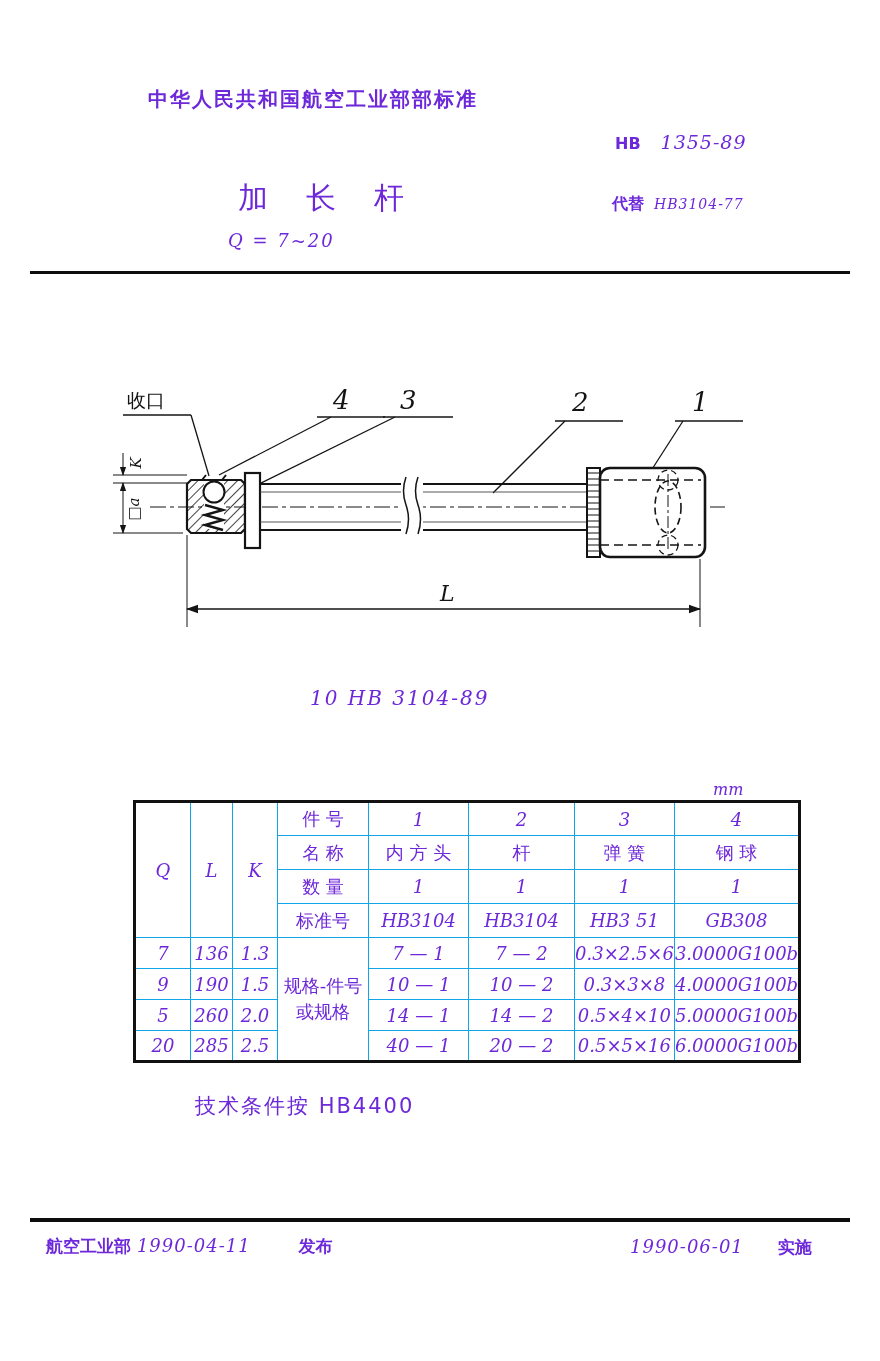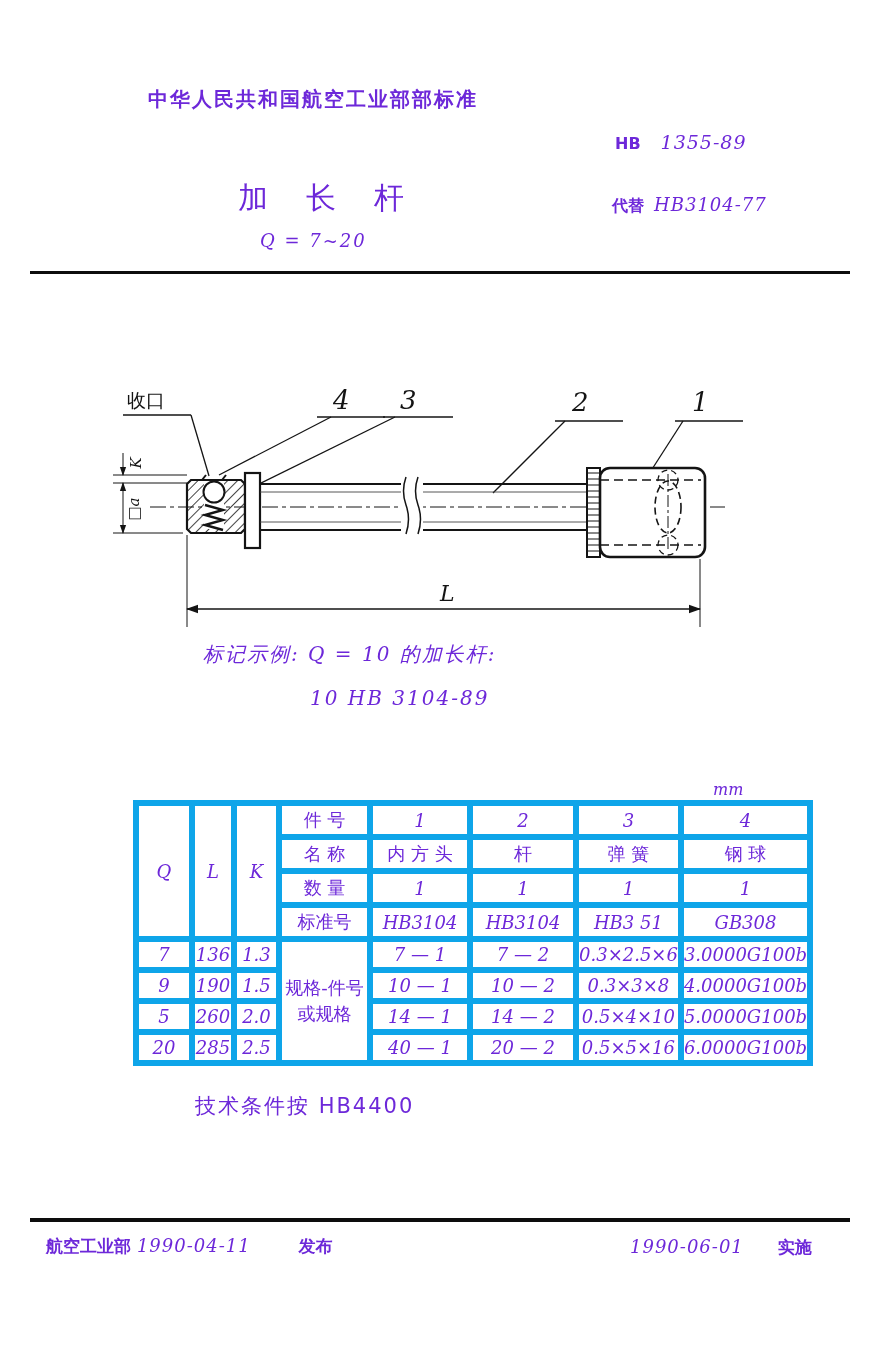--- a/index.html
+++ b/index.html
@@ -9,40 +9,40 @@
   }
   .abs{position:absolute;}
   .cn{font-family:"DejaVu Sans",sans-serif;}
   .hand{font-family:"DejaVu Serif",serif;font-style:italic;}
 
   .org-title{left:148px;top:86px;font-size:20px;font-weight:bold;letter-spacing:2px;}
   .std-no{left:615px;top:131px;font-size:16px;font-weight:bold;}
   .std-no .num{font-family:"DejaVu Serif",serif;font-style:italic;font-weight:normal;font-size:19px;margin-left:20px;letter-spacing:1px;}
   .doc-title{left:238px;top:178px;font-size:30px;letter-spacing:38px;white-space:nowrap;}
   .replaces{left:612px;top:194px;font-size:16px;font-weight:bold;}
-  .replaces .num{font-family:"DejaVu Serif",serif;font-style:italic;font-weight:normal;font-size:18px;margin-left:10px;letter-spacing:1px;}
-  .spec-range{left:260px;top:230px;font-size:18px;letter-spacing:2px;}
+  .replaces .num{font-family:"DejaVu Serif",serif;font-style:italic;font-weight:normal;font-size:14px;margin-left:10px;letter-spacing:1px;}
+  .spec-range{left:228px;top:230px;font-size:18px;letter-spacing:2px;}
 
   .rule{background:#0d0d0d;}
   .rule-top{left:30px;top:271px;width:820px;height:3px;}
   .rule-bottom{left:30px;top:1218px;width:820px;height:4px;}
 
   .drawing{left:95px;top:375px;}
 
   .example1{left:203px;top:641px;font-size:20px;letter-spacing:2px;}
   .example2{left:310px;top:686px;font-size:20px;letter-spacing:2px;}
 
   .unit{left:713px;top:780px;font-size:16px;}
 
   table.spec{
     position:absolute;left:133px;top:800px;border-collapse:collapse;table-layout:fixed;
     border:3px solid #111;
   }
   table.spec td{
-    border:6px solid #0ea5e9;text-align:center;vertical-align:middle;padding:0;
+    border:1px solid #0ea5e9;text-align:center;vertical-align:middle;padding:0;
     font-size:18px;overflow:hidden;white-space:nowrap;
   }
   td.num{font-family:"DejaVu Serif",serif;font-style:italic;font-size:16px;}
   td.cnc{font-size:18px;}
   tr.hrow{height:34px;}
   tr.drow{height:31px;}
   td.speclabel{font-size:19px;line-height:26px;margin-top:21px;}
 
   .tech-note{left:195px;top:1092px;font-size:21px;letter-spacing:2px;}
 
@@ -182,21 +182,20 @@
     </g>
 
     <g>
       <line x1="92" y1="160" x2="92" y2="252" stroke="#141414" stroke-width="1"></line>
       <line x1="605" y1="184" x2="605" y2="252" stroke="#141414" stroke-width="1"></line>
       <line x1="92" y1="234" x2="605" y2="234" stroke="#141414" stroke-width="1.4" marker-start="url(#arr)" marker-end="url(#arr)"></line>
       <text class="svg-dim" x="345" y="226">L</text>
     </g>
   </svg>
 
-  <div class="abs example1 hand">标记示例: Q = 10 的加长杆:</div>
   <div class="abs example2 hand">10 HB 3104-89</div>
 
   <div class="abs unit hand">mm</div>
 
   <table class="spec">
     <colgroup>
       <col style="width:56px">
         <col style="width:42px">
         <col style="width:45px">
       <col style="width:91px">

